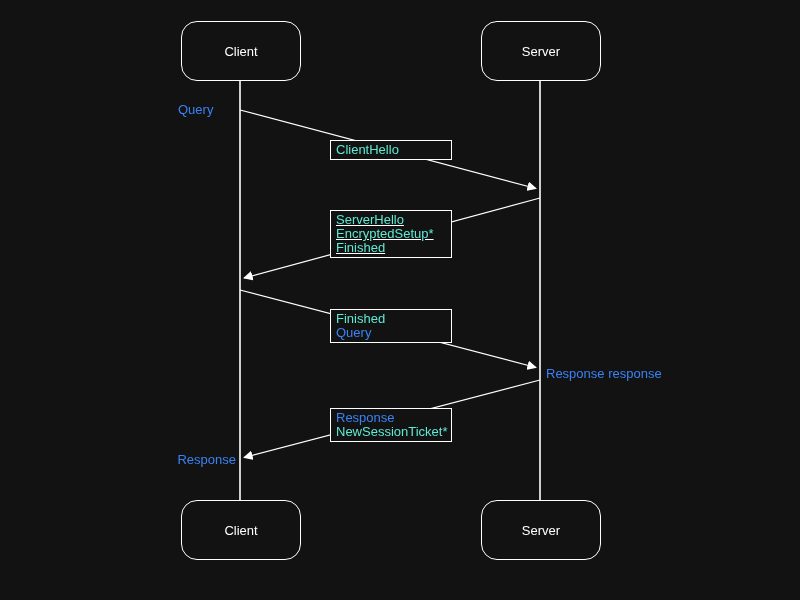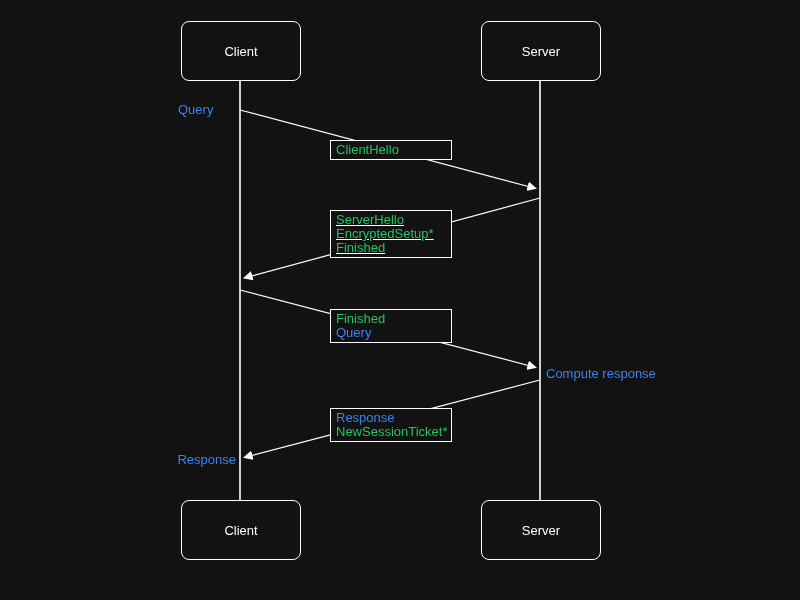--- a/index.html
+++ b/index.html
@@ -15,21 +15,21 @@
     background: #121212;
   }
   .canvas svg.wires {
     position: absolute; left: 0; top: 0;
     width: 800px; height: 600px;
   }
   .actor {
     position: absolute;
     width: 118px; height: 58px;
     border: 1.3px solid #ffffff;
-    border-radius: 8px;
+    border-radius: 16px;
     background: #121212;
     display: flex; align-items: center; justify-content: center;
     color: #ffffff;
     font-size: 13px;
   }
   .actor.top-client    { left: 181px; top: 21px; }
   .actor.top-server    { left: 481px; top: 21px; }
   .actor.bottom-client { left: 181px; top: 500px; }
   .actor.bottom-server { left: 481px; top: 500px; }
   .msg-label {
@@ -51,21 +51,21 @@
   .note {
     position: absolute;
     font-size: 13px;
     line-height: 15px;
     white-space: nowrap;
   }
   .note.query    { left: 178px; top: 102px; }
   .note.compute  { left: 546px; top: 366px; }
   .note.response { right: 564px; top: 452px; }
   [data-color="green"] { color: #3b82f6; }
-  [data-color="white"] { color: #22c55e; }
+  [data-color="white"] { color: #5eead4; }
 </style>
 </head>
 <body>
 
 <div class="canvas">
 
   <svg class="wires" viewBox="0 0 800 600">
     <defs>
       <marker id="arrow" viewBox="0 0 10 10" refX="9" refY="5" markerWidth="8" markerHeight="8" orient="auto-start-reverse">
         <path d="M0,0 L10,5 L0,10 z" fill="#ffffff"></path>
@@ -108,16 +108,16 @@
     <div data-color="white">Finished</div>
     <div data-color="green">Query</div>
   </div>
 
   <div class="msg-label m4">
     <div data-color="green">Response</div>
     <div data-color="white">NewSessionTicket*</div>
   </div>
 
   <div class="note query" data-color="green">Query</div>
-  <div class="note compute" data-color="green">Compute response</div>
+  <div class="note compute" data-color="green">Response response</div>
   <div class="note response" data-color="green">Response</div>
 
 </div>
 
 </body></html>

